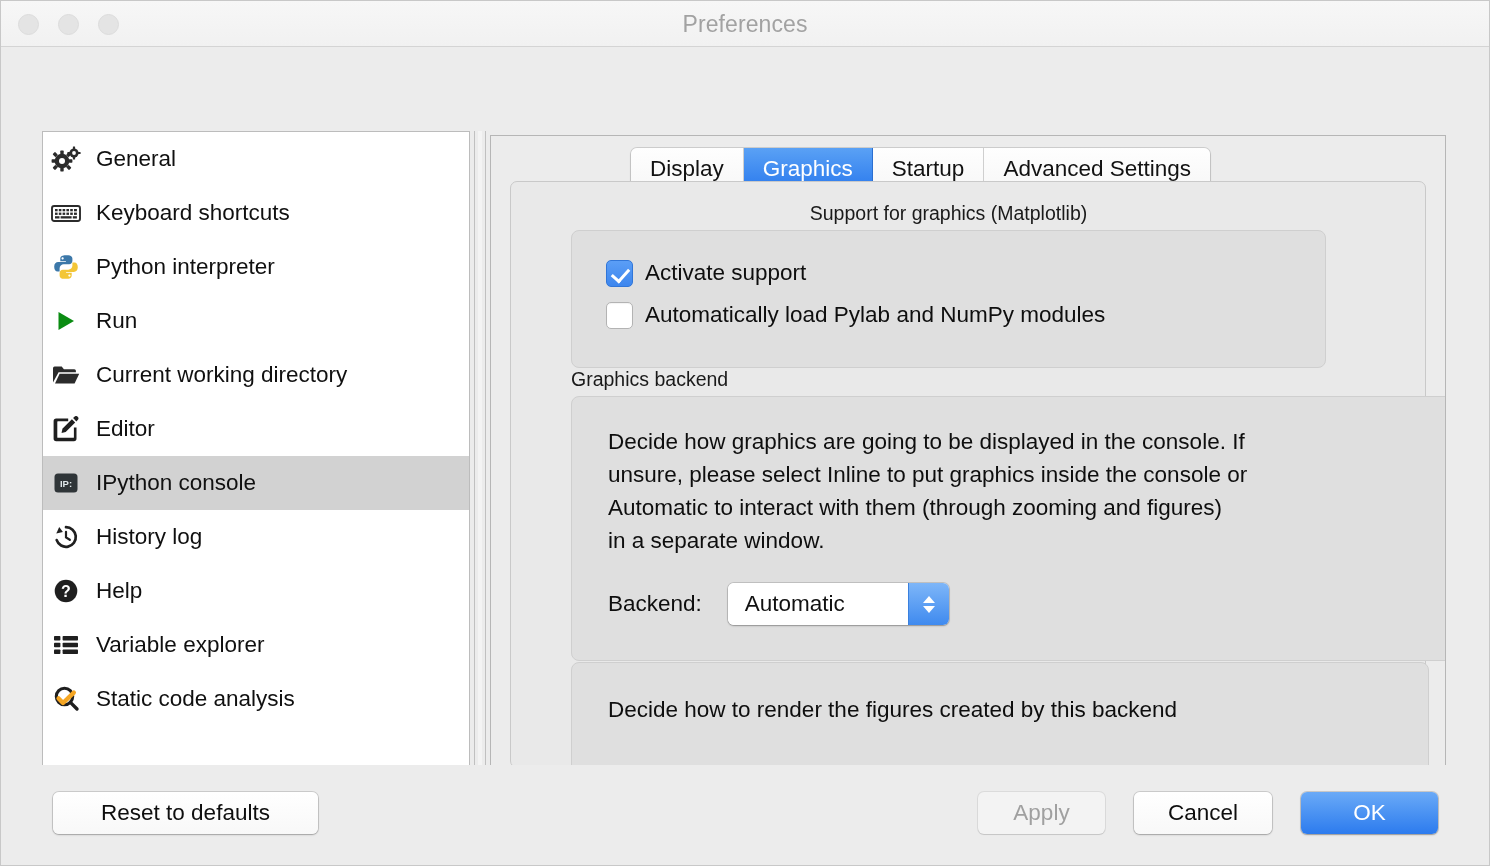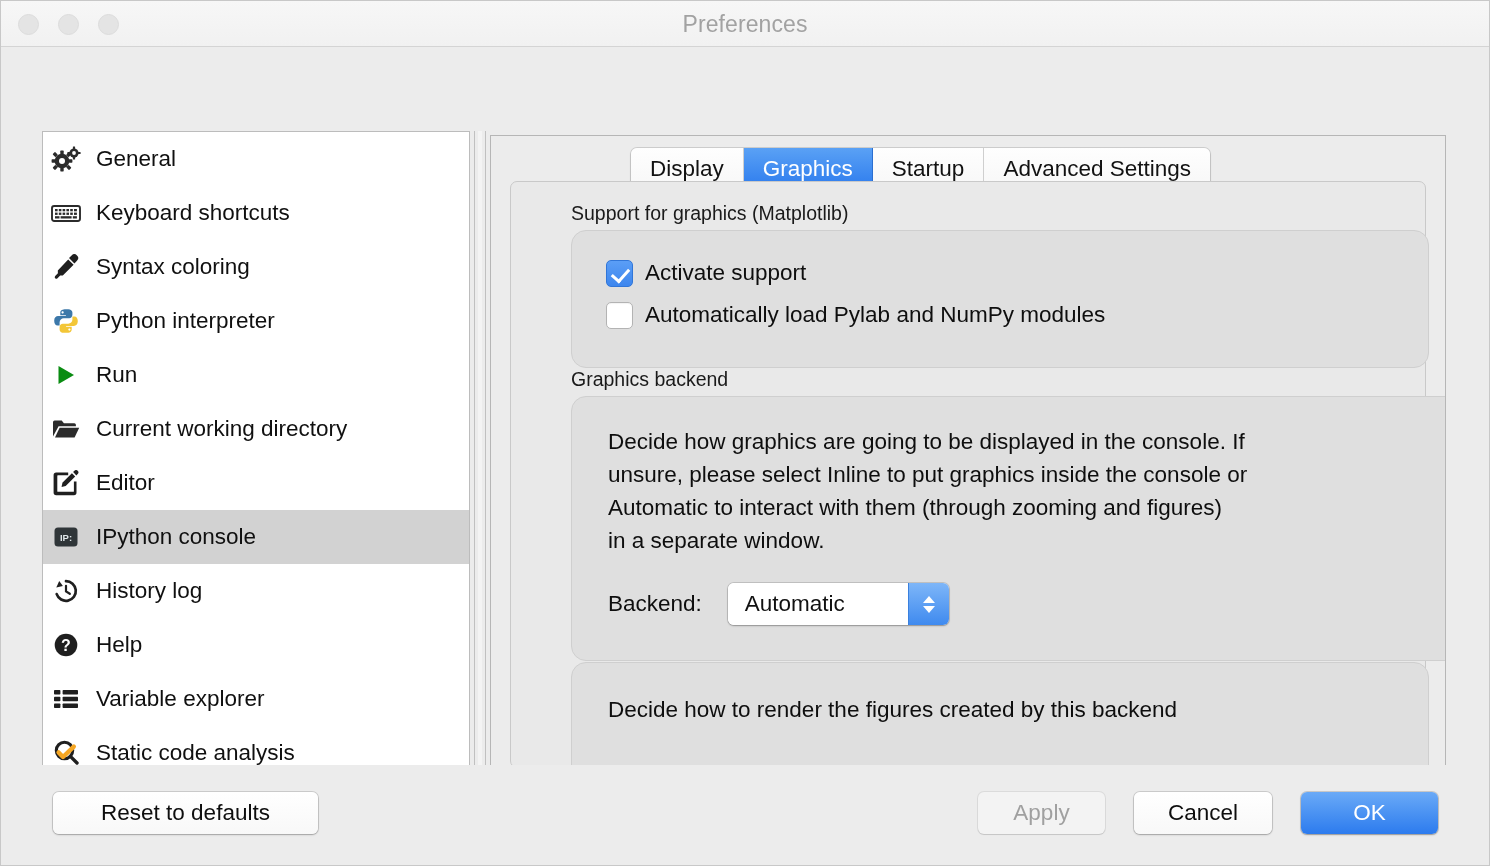--- a/index.html
+++ b/index.html
@@ -147,21 +147,21 @@
   .groupbox { position: absolute; }
   .group-title {
     font-size: 19.5px;
     color: #1a1a1a;
     margin-bottom: 5px;
     white-space: nowrap;
   }
   .group-frame {
     background: #dfdfdf;
     border: 1px solid #cfcfcf;
-    border-radius: 15px;
+    border-radius: 8px;
   }
 
   
   .cbrow {
     display: flex; align-items: center;
     height: 42px;
     padding-left: 34px;
   }
   .cbox {
     width: 27px; height: 27px;
@@ -342,31 +342,20 @@
                 <rect x="23" y="10.6" width="2.9" height="2.3"></rect>
               <rect x="4" y="14.2" width="4.5" height="2.3"></rect>
                 <rect x="9.6" y="14.2" width="11" height="2.3"></rect>
               <rect x="21.8" y="14.2" width="4.1" height="2.3"></rect>
             </g>
           </svg>
         </span>
         <span class="side-label">Keyboard shortcuts</span>
       </div>
 
-      <div class="side-item">
-        <span class="side-ico">
-          <svg width="28" height="28" viewBox="0 0 28 28">
-            <g fill="#1f1f1f">
-              <path d="M19.6 2.4a3.8 3.8 0 0 1 5.4 5.4l-2.6 2.6-5.4-5.4 2.6-2.6z"></path>
-              <path d="M16.2 6.4l5.4 5.4-10.8 10.8-2.6-0.1-2.7 2.7a1.6 1.6 0 0 1-2.3-2.3l2.7-2.7-0.1-2.6L16.2 6.4z"></path>
-            </g>
-          </svg>
-        </span>
-        <span class="side-label">Syntax coloring</span>
-      </div>
 
       <div class="side-item">
         <span class="side-ico">
           <svg width="26" height="26" viewBox="0 0 26 26">
             <path d="M12.6 1.2c-2.9 0-5.3.9-5.3 3.4v2.6h5.6v0.9H5.1c-2.1 0-3.9 1.5-3.9 4.6s1.3 4.9 3.4 4.9h2V14.4c0-2.3 1.9-4.2 4.2-4.2h5.3c2 0 3.3-1.5 3.3-3.4V4.6c0-2.1-1.8-3.4-4.1-3.4h-2.7zM9.6 3.3c0.6 0 1.1.5 1.1 1.1s-.5 1.1-1.1 1.1-1.1-.5-1.1-1.1.5-1.1 1.1-1.1z" fill="#3c78a9"></path>
             <path d="M13.4 24.8c2.9 0 5.3-.9 5.3-3.4v-2.6h-5.6v-0.9h7.8c2.1 0 3.9-1.5 3.9-4.6s-1.3-4.9-3.4-4.9h-2v3.2c0 2.3-1.9 4.2-4.2 4.2H9.9c-2 0-3.3 1.5-3.3 3.4v2.2c0 2.1 1.8 3.4 4.1 3.4h2.7zM16.4 22.7c-.6 0-1.1-.5-1.1-1.1s.5-1.1 1.1-1.1 1.1.5 1.1 1.1-.5 1.1-1.1 1.1z" fill="#f3c637"></path>
           </svg>
         </span>
         <span class="side-label">Python interpreter</span>
       </div>
@@ -469,21 +458,21 @@
 
       <div class="tabbar">
         <div class="tab">Display</div>
         <div class="tab active">Graphics</div>
         <div class="tab">Startup</div>
         <div class="tab">Advanced Settings</div>
       </div>
 
       <div class="tabcontent">
 
-        <div class="groupbox" style="left:60px; top:20px; width:858px;">
+        <div class="groupbox" style="left:60px; top:20px; width:755px;text-align:center;">
           <div class="group-title">Support for graphics (Matplotlib)</div>
           <div class="group-frame" style="height:138px; padding-top:21px;">
             <div class="cbrow">
               <span class="cbox checked"></span>
               <span class="cblabel">Activate support</span>
             </div>
             <div class="cbrow">
               <span class="cbox unchecked"></span>
               <span class="cblabel">Automatically load Pylab and NumPy modules</span>
             </div>

